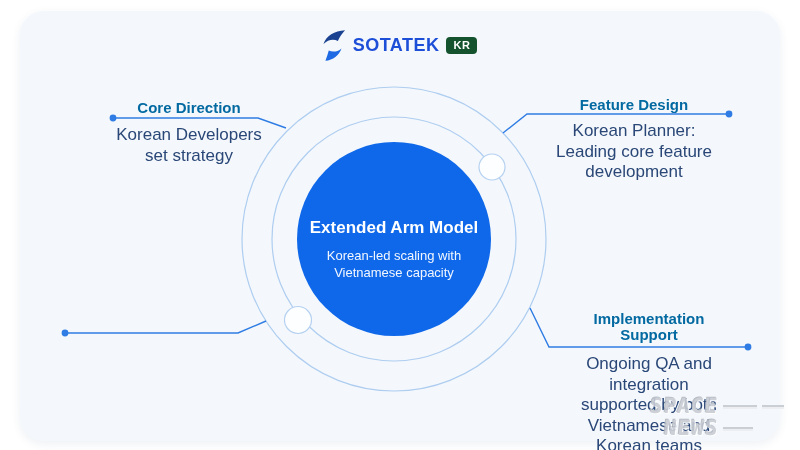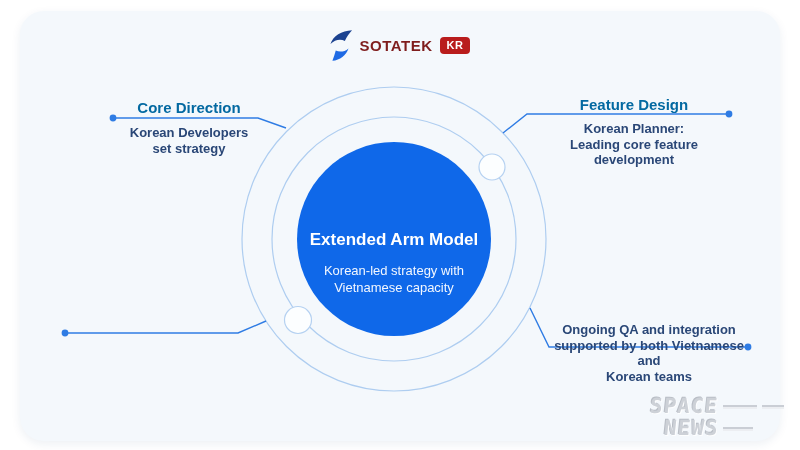--- a/index.html
+++ b/index.html
@@ -4,38 +4,38 @@
 <style>
   html,body{margin:0;padding:0;background:#ffffff;}
   body{width:800px;height:450px;position:relative;overflow:hidden;
        font-family:"Liberation Sans",sans-serif;}
   .card{position:absolute;left:20px;top:11px;width:760px;height:430px;
         background:#f4f8fc;border-radius:24px;
         box-shadow:0 3px 10px rgba(30,60,120,.08);}
   
   .logo{position:absolute;left:0;top:30px;width:800px;display:flex;
         justify-content:center;align-items:center;gap:7px;}
-  .logo-text{font-size:15px;font-weight:bold;color:#7f1d1d;letter-spacing:.5px;}
-  .logo-badge{background:#b91c1c;color:#ffffff;font-size:11px;font-weight:bold;
+  .logo-text{font-size:18px;font-weight:bold;color:#1d4ed8;letter-spacing:.5px;}
+  .logo-badge{background:#14532d;color:#ffffff;font-size:11px;font-weight:bold;
         padding:3px 7px;border-radius:4px;letter-spacing:.5px;line-height:1;}
   
   .diagram{position:absolute;left:0;top:0;width:800px;height:450px;}
   
   .sec{position:absolute;width:200px;text-align:center;}
   .sec-title{font-size:15px;font-weight:bold;color:#0369a1;line-height:1.08;
         white-space:pre-line;margin:0;}
-  .sec-desc{font-size:13px;color:#2a4777;line-height:1.2;white-space:pre-line;
-        margin:4px;font-weight:700;}
+  .sec-desc{font-size:17px;color:#2a4777;line-height:1.2;white-space:pre-line;
+        margin:4px;font-weight:400;}
   #sec-core{left:89px;top:100px;}   #sec-core .sec-desc{margin-top:9px;}
   #sec-feature{left:534px;top:97px;}#sec-feature .sec-desc{margin-top:8px;}
   #sec-scalable{left:53px;top:316px;}#sec-scalable .sec-desc{margin-top:9px;}
   #sec-impl{left:549px;top:311px;}  #sec-impl .sec-desc{margin-top:11px;}
   
   .center-text{position:absolute;left:294px;top:218px;width:200px;text-align:center;}
-  .center-title{font-size:17px;font-weight:bold;color:#ffffff;margin:12px;}
+  .center-title{font-size:17px;font-weight:bold;color:#ffffff;margin:0;}
   .center-sub{font-size:13px;color:#f2f7ff;line-height:1.32;white-space:pre-line;
         margin:9px 0 0 0;}
   
   .watermark{position:absolute;right:16px;bottom:10px;opacity:.9;}
   .wm-row{display:flex;align-items:center;gap:5px;}
   .wm-row.second{margin-top:-2px;margin-left:14px;}
   .wm-text{font-family:"DejaVu Sans Mono",monospace;font-weight:bold;font-size:21px;
         letter-spacing:1px;color:#c9cdd4;transform:skewX(-6deg);
         text-shadow:1px 1px 0 #ffffff,-1px -1px 0 #b3b8c0;}
   .wm-line{height:0;border-top:2px solid #c6cad1;box-shadow:0 2px 0 #eceef1;}
@@ -70,40 +70,42 @@
   <svg width="23" height="31" viewBox="0 0 24 32">
     <path d="M23,0 C12,0.5 3,6 0.5,14.5 C5,9.8 11,8.8 15.5,11.2 C17.4,7 20,3.2 23,0 Z" fill="#1b4290"></path>
     <path d="M2.5,32 C10.5,31 16.8,26.2 19.3,19 C15.2,22.6 10,23.2 6,21.2 C5,24.8 3.9,28.5 2.5,32 Z" fill="#1e6ae4"></path>
   </svg>
   <span class="logo-text">SOTATEK</span>
   <span class="logo-badge">KR</span>
 </div>
 
 <div class="center-text">
   <p class="center-title">Extended Arm Model</p>
-  <p class="center-sub">Korean-led strategy with
+  <p class="center-sub">Korean-led scaling with
 Vietnamese capacity</p>
 </div>
 
 <div class="sec" id="sec-core">
   <p class="sec-title">Core Direction</p>
   <p class="sec-desc">Korean Developers
 set strategy</p>
 </div>
 
 <div class="sec" id="sec-feature">
   <p class="sec-title">Feature Design</p>
   <p class="sec-desc">Korean Planner:
 Leading core feature development</p>
 </div>
 
 <div class="sec" id="sec-scalable">
 </div>
 
 <div class="sec" id="sec-impl">
+  <p class="sec-title">Implementation
+Support</p>
   <p class="sec-desc">Ongoing QA and integration
 supported by both Vietnamese and
 Korean teams</p>
 </div>
 
 <div class="watermark">
   <div class="wm-row">
     <span class="wm-text">SPACE</span>
     <span class="wm-line l1"></span>
     <span class="wm-line l2"></span>

